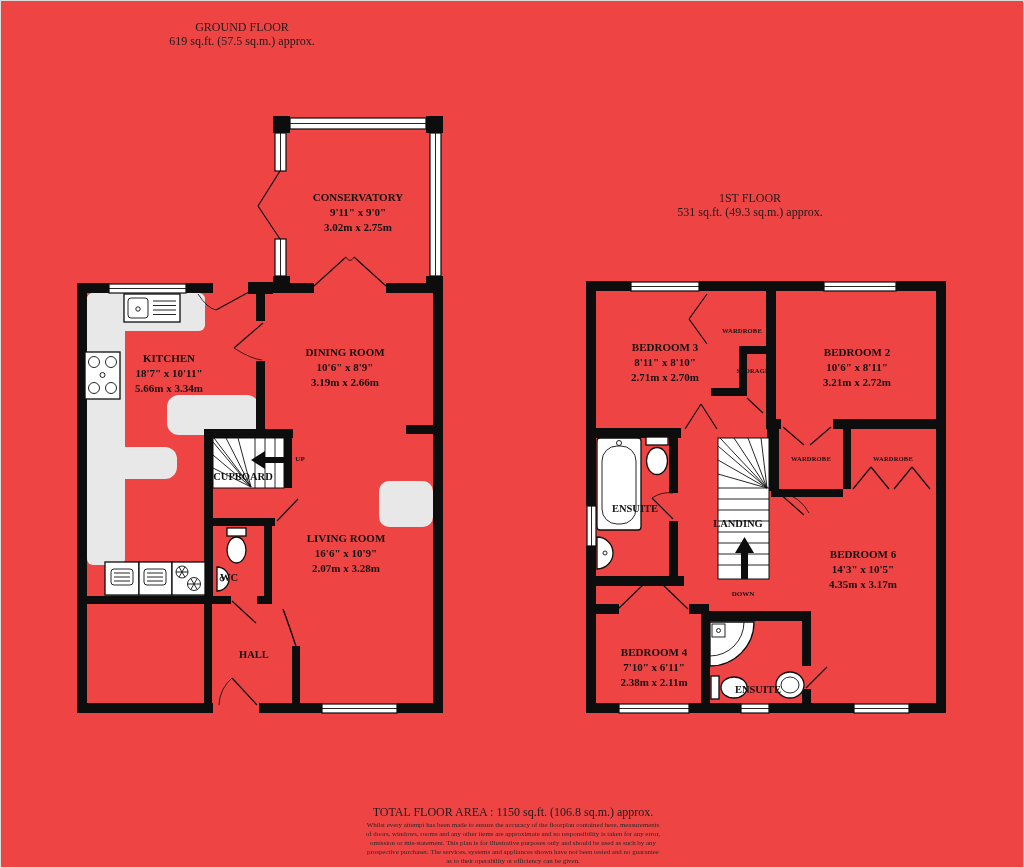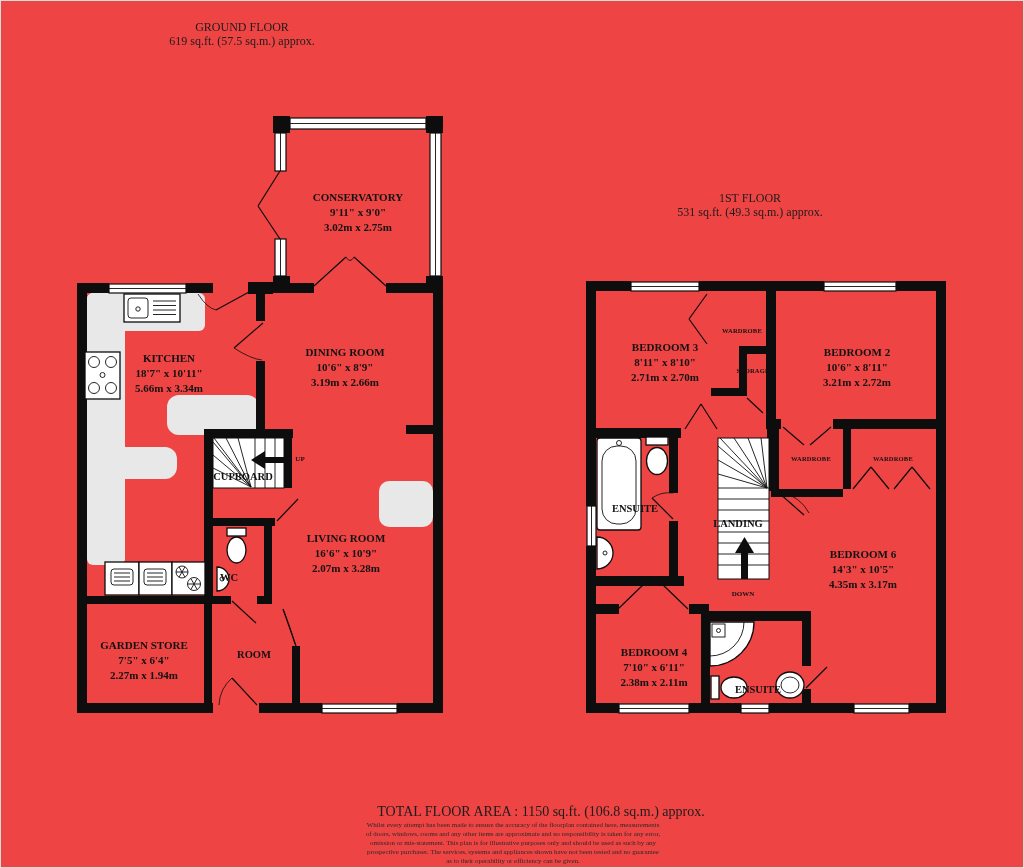--- a/index.html
+++ b/index.html
@@ -6,21 +6,21 @@
   .page{position:relative;width:1024px;height:868px;background:#ef4444;overflow:hidden;
         font-family:Liberation Serif, serif;border:1px solid #dcdcdc;box-sizing:border-box;}
   .page svg{position:absolute;top:0;left:0;}
   .lbl{position:absolute;transform:translate(-50%,-50%);text-align:center;color:#111;white-space:nowrap;}
   .room{font-weight:bold;font-size:11px;line-height:15px;}
   .room .rn{font-size:11px;}
   .one{font-weight:bold;font-size:10.5px;}
   .small{font-weight:bold;font-size:6.5px;line-height:8px;letter-spacing:.2px;}
   .tiny{font-weight:600;font-size:7px;}
   .title{font-size:12px;line-height:14px;color:#1c1c1c;}
-  .total{font-size:14px;color:#1c1c1c;margin-left:28px;}
+  .total{font-size:12px;color:#1c1c1c;}
   .disc{position:absolute;left:512px;top:820px;transform:translateX(-50%);
         font-size:6.9px;line-height:8.9px;color:#2a2a2a;text-align:center;white-space:nowrap;}
   
   .w{fill:#0d0d0d;}
   .win{fill:#fff;stroke:#0d0d0d;stroke-width:1.2;}
   .wl{stroke:#0d0d0d;stroke-width:.9;fill:none;}
   .fx{fill:#fff;stroke:#0d0d0d;stroke-width:1.3;}
   .th{fill:none;stroke:#0d0d0d;stroke-width:.9;}
   .dr{fill:none;stroke:#0d0d0d;stroke-width:1.2;}
   .ar{fill:none;stroke:#0d0d0d;stroke-width:.8;}
@@ -292,28 +292,23 @@
 <div class="lbl room" style="left:344px;top:366px">
   <div class="rn">DINING ROOM</div>
   <div>10'6" x 8'9"</div>
   <div>3.19m x 2.66m</div>
 </div>
 <div class="lbl room" style="left:345px;top:552px">
   <div class="rn">LIVING ROOM</div>
   <div>16'6" x 10'9"</div>
   <div>2.07m x 3.28m</div>
 </div>
-<div class="lbl room" style="left:143px;top:659px">
-  <div class="rn">GARDEN STORE</div>
-  <div>7'5" x 6'4"</div>
-  <div>2.27m x 1.94m</div>
-</div>
 <div class="lbl one" style="left:242px;top:475px">CUPBOARD</div>
 <div class="lbl one" style="left:228px;top:576px">WC</div>
-<div class="lbl one" style="left:253px;top:653px">ROOM</div>
+<div class="lbl one" style="left:253px;top:653px">HALL</div>
 <div class="lbl tiny" style="left:299px;top:458px">UP</div>
 
 <div class="lbl room" style="left:664px;top:361px">
   <div class="rn">BEDROOM 3</div>
   <div>8'11" x 8'10"</div>
   <div>2.71m x 2.70m</div>
 </div>
 <div class="lbl room" style="left:856px;top:366px">
   <div class="rn">BEDROOM 2</div>
   <div>10'6" x 8'11"</div>

